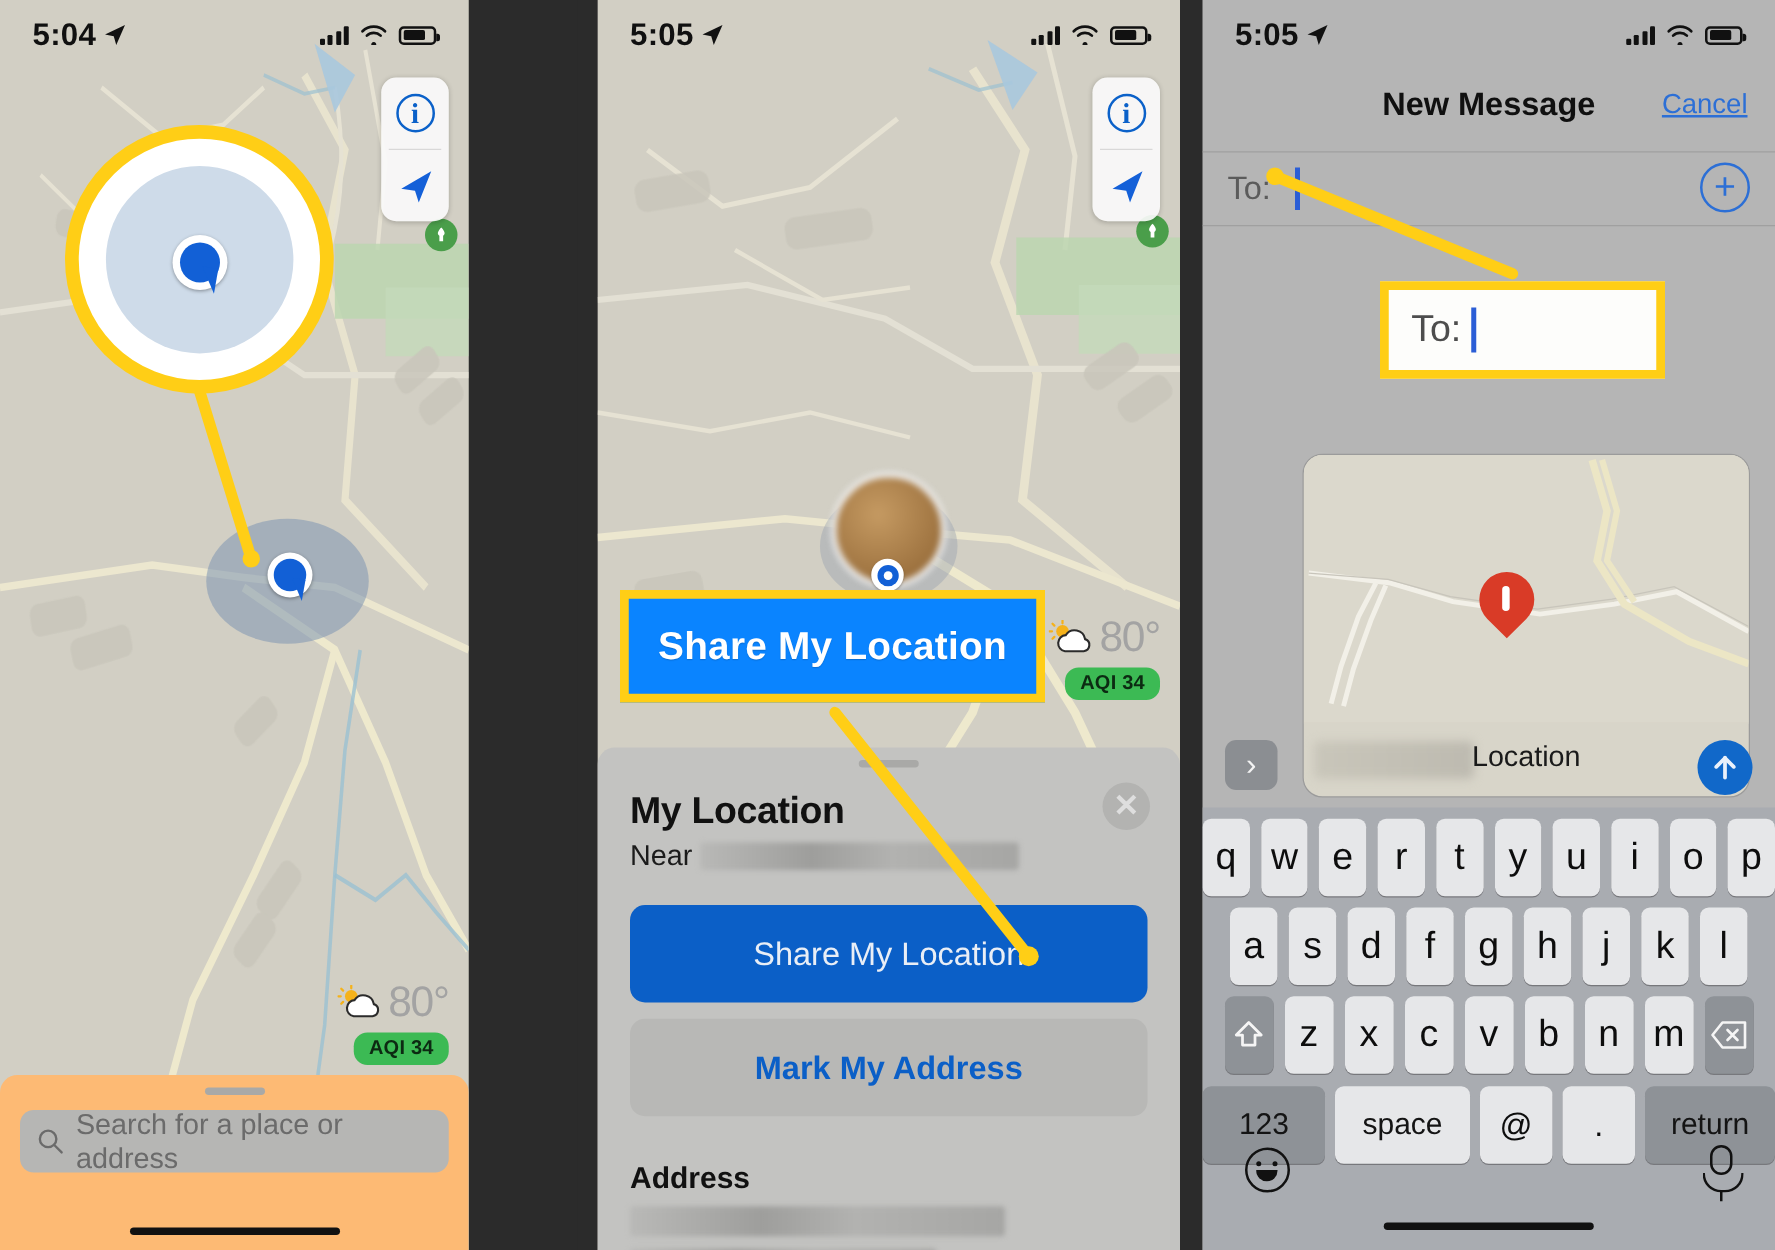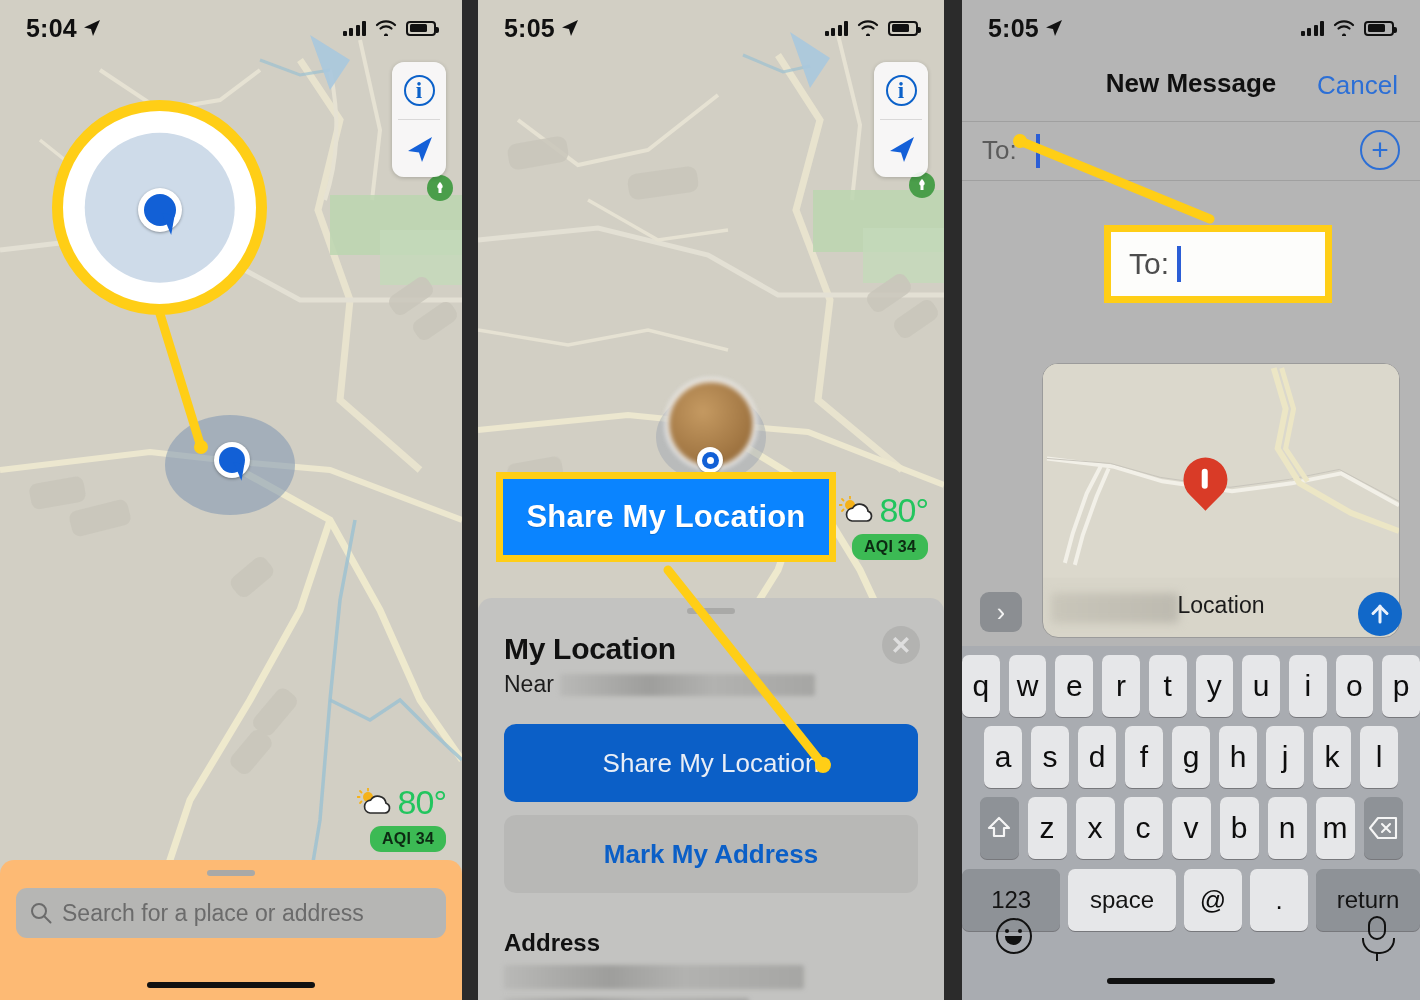--- a/index.html
+++ b/index.html
@@ -6,21 +6,21 @@
   html, body {
     width: 1420px; height: 1000px;
     background: #2b2b2b;
     font-family: "Liberation Sans", sans-serif;
     overflow: hidden;
   }
   .stage { position: relative; width: 1420px; height: 1000px; background: #2b2b2b; }
 
   
   .panel { position: absolute; top: 0; height: 1000px; overflow: hidden; }
-  #panel1 { left: 0;    width: 462px; }
+  #panel1 { left: 0;    width: 375px; }
   #panel2 { left: 478px; width: 466px; }
   #panel3 { left: 962px; width: 458px; background: #b5b5b5; }
   .divider { position: absolute; top: 0; height: 1000px; width: 16px; background: #2b2b2b; }
   #div1 { left: 462px; }
   #div2 { left: 944px; }
 
   
   .map {
     position: absolute; inset: 0;
     background: #d2cfc4;
@@ -54,21 +54,21 @@
     box-shadow: 0 1px 4px rgba(0,0,0,.2); z-index: 25;
   }
   .map-ctrl .btn { height: 57px; display:flex; align-items:center; justify-content:center; }
   .map-ctrl .sep { height:1px; background:rgba(0,0,0,.12); margin:0 6px; }
   .info-i { width: 31px; height: 31px; border-radius: 50%; border: 2px solid #0b61c9; color:#0b61c9;
             font-family:"Liberation Serif", serif; font-size: 23px; font-weight:700; display:flex;
             align-items:center; justify-content:center; line-height:1; }
 
   
   .weather { position: absolute; right: 16px; z-index: 25; text-align: right; }
-  .w-temp { display:flex; align-items:center; justify-content:flex-end; gap: 3px; font-size: 34px; color:#22c55e; font-weight:400; letter-spacing:-1px;}
+  .w-temp { display:flex; align-items:center; justify-content:flex-end; gap: 3px; font-size: 34px; color:#a3a3a3; font-weight:400; letter-spacing:-1px;}
   .aqi { display:inline-block; margin-top: 4px; background:#3cba54; color:#0c2a12; font-size:16px; font-weight:700;
          padding: 4px 12px; border-radius: 11px; letter-spacing:.2px;}
 
   
   .sheet-bottom {
     position:absolute; left:0; right:0; bottom:0; height:140px;
     background:#fdba74; border-radius: 14px 14px 0 0; z-index: 30;
   }
   .grabber { width: 48px; height: 6px; background: #a9a9a7; border-radius: 3px; margin: 10px auto 0; }
   .searchbar {
@@ -146,21 +146,21 @@
   }
   .mini-dot { position:absolute; width: 26px; height:26px; border-radius:50%;
     background:#fff; z-index:26; display:flex; align-items:center; justify-content:center;
     box-shadow:0 1px 2px rgba(0,0,0,.3); }
   .mini-dot b { display:block; width:17px; height:17px; border-radius:50%; background:#1260d6; }
   .mini-dot b::after{ content:''; display:block; width:7px;height:7px;border-radius:50%;background:#fff;margin:5px;}
 
   
   .nav3 { position:absolute; top: 56px; left:0; right:0; height: 66px; z-index:20; }
   .nav3 .title { position:absolute; left:0; right:0; top: 12px; text-align:center; font-size: 26px; font-weight:700; color:#101010; }
-  .nav3 .cancel { position:absolute; right: 22px; top: 14px; font-size: 26px; color:#2c6fd6; }
+  .nav3 .cancel { position:absolute; right: 22px; top: 14px; font-size: 22px; color:#2c6fd6; text-decoration: underline; }
   .hairline { position:absolute; left:0; right:0; height:1px; background:#a0a0a0; }
   .tofield { position:absolute; top: 123px; left:0; right:0; height: 58px; z-index:20; }
   .tofield .lbl { position:absolute; left: 20px; top: 12px; font-size: 26px; color:#5b5b5b; }
   .tofield .caret { position:absolute; left: 74px; top: 11px; width: 4px; height: 34px; background:#2b5ed6; }
   .plus-btn { position:absolute; right: 20px; top: 7px; width: 40px; height:40px; border-radius:50%;
      border:2px solid #2c6fd6; color:#2c6fd6; display:flex; align-items:center; justify-content:center; font-size:30px; line-height:0; }
 
   .attach {
     position:absolute; left: 80px; top: 363px; width: 358px; height: 275px;
     border:1px solid #9b9b9b; border-radius: 16px; overflow:hidden; background:#d8d5c9; z-index: 18;

